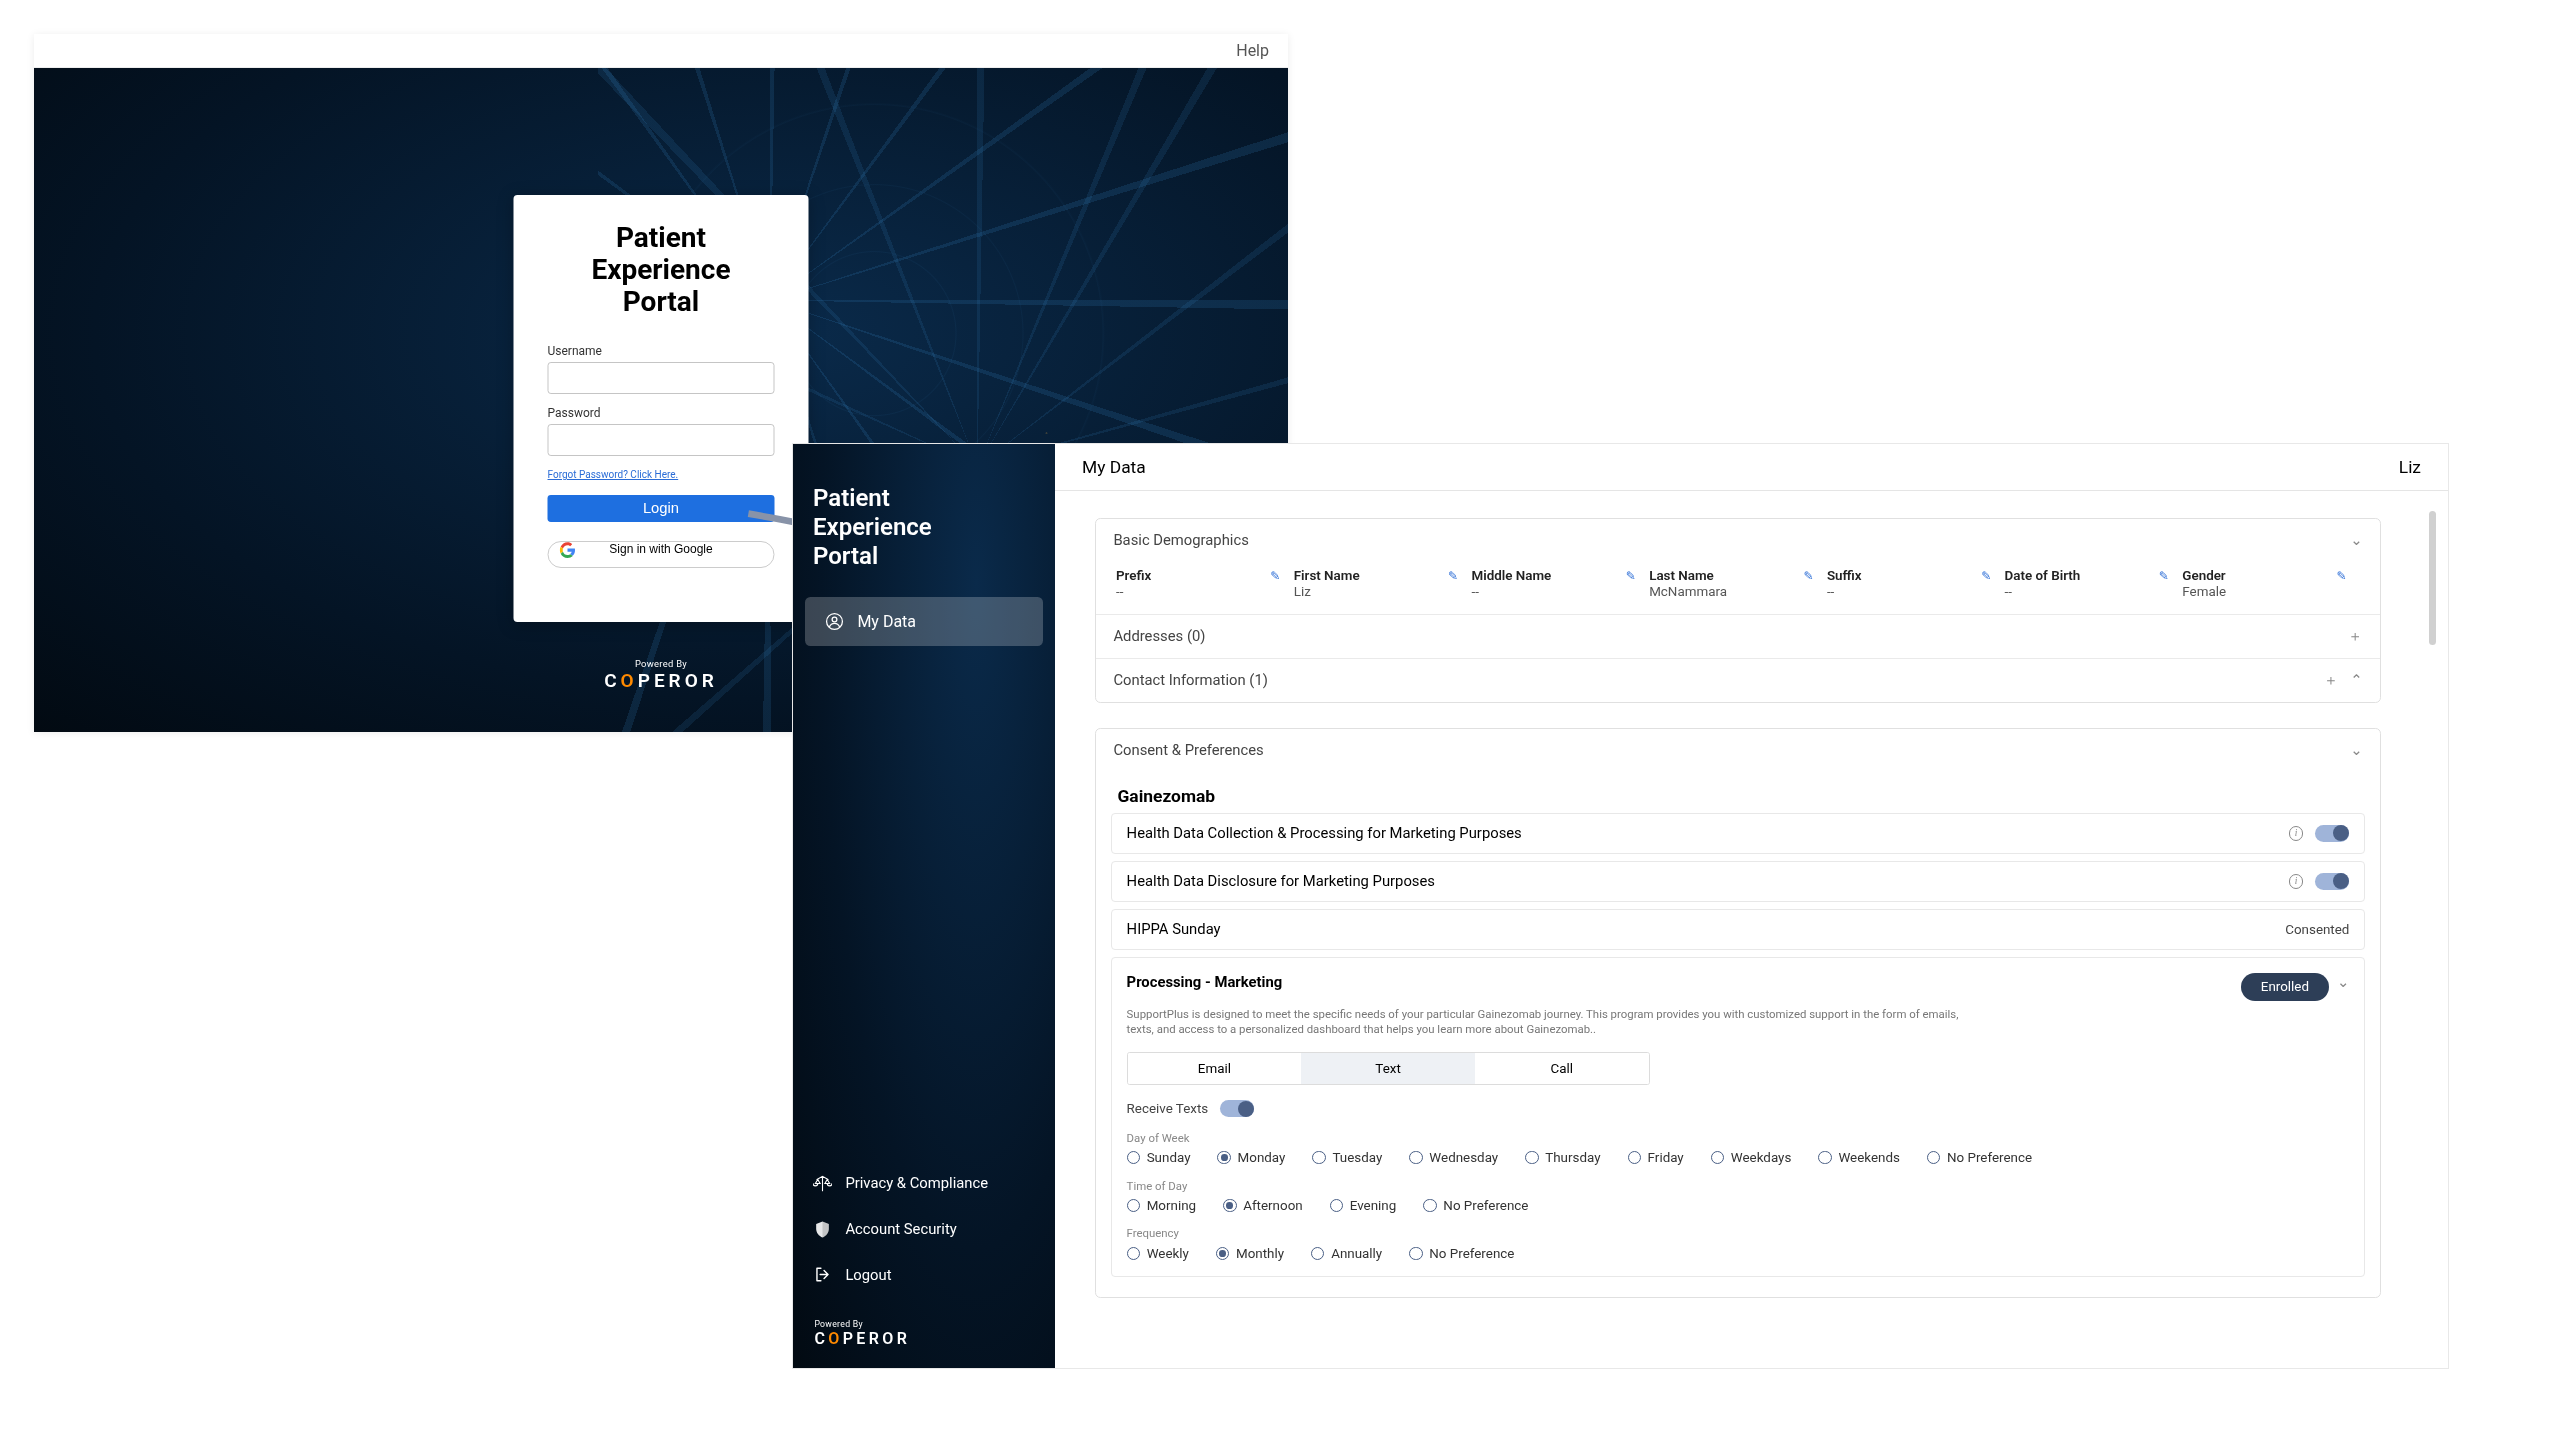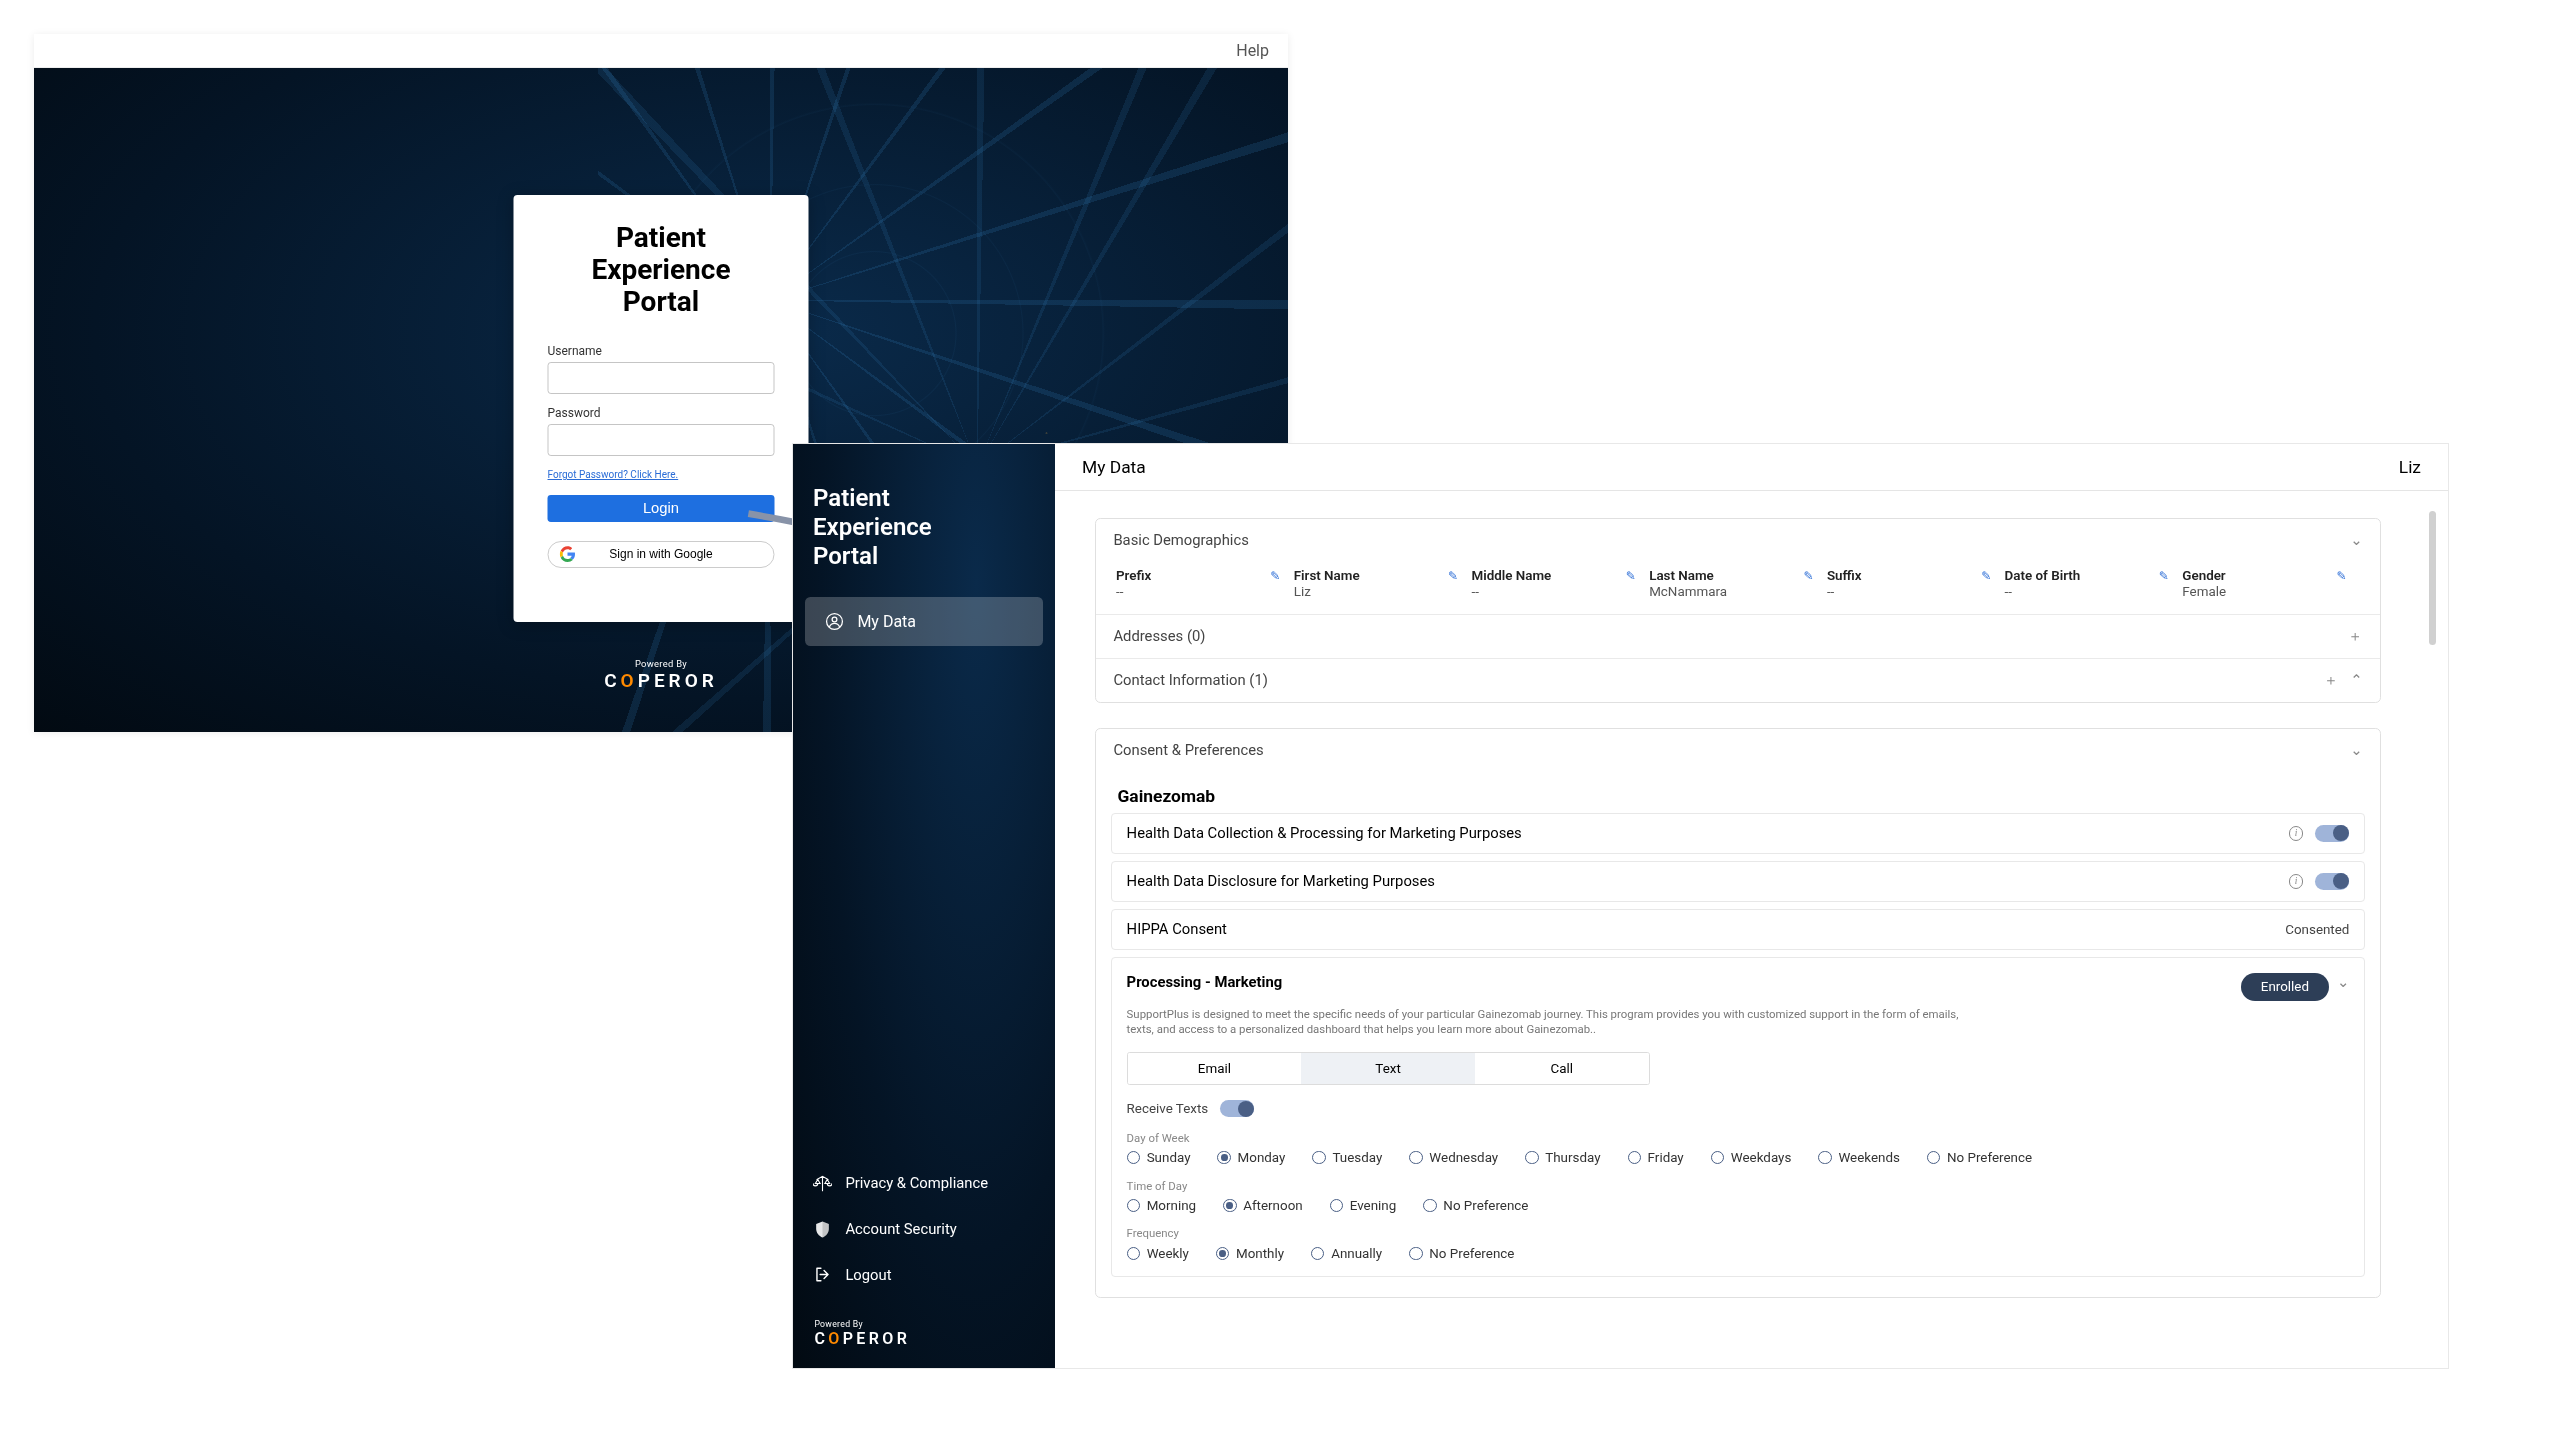--- a/index.html
+++ b/index.html
@@ -104,21 +104,21 @@
     margin-bottom: 19px;
     cursor:pointer;
   }
   .google-btn {
     width: 100%;
     height: 27px;
     border: 0.7px solid #ccc;
     border-radius: 670px;
     background: #fff;
     display: inline-flex;
-    align-items: center;
+    align-items: flex-start;
     justify-content: center;
     gap: 14.8px;
     font-size: 12px;
     cursor:pointer;
     position:relative;
   }
   .google-logo {
     width: 16px; height: 16px;
     position:absolute; left:10.7px;
   }
@@ -526,21 +526,21 @@
               <div class="consent-item">
                 <span>Health Data Disclosure for Marketing Purposes</span>
                 <span class="consent-right">
                   <span class="info-icon">i</span>
                   <span class="toggle on">
                     <span class="knob"></span>
                   </span>
                 </span>
               </div>
               <div class="consent-item">
-                <span>HIPPA Consent</span>
+                <span>HIPPA Sunday</span>
                 <span class="consent-right">
                   <span class="consented-text">Consented</span>
                 </span>
               </div>
             </div>
 
           <div class="consent-detail">
             <div class="cd-head">
               <div>
                 <div class="cd-title">Processing - Marketing</div>

